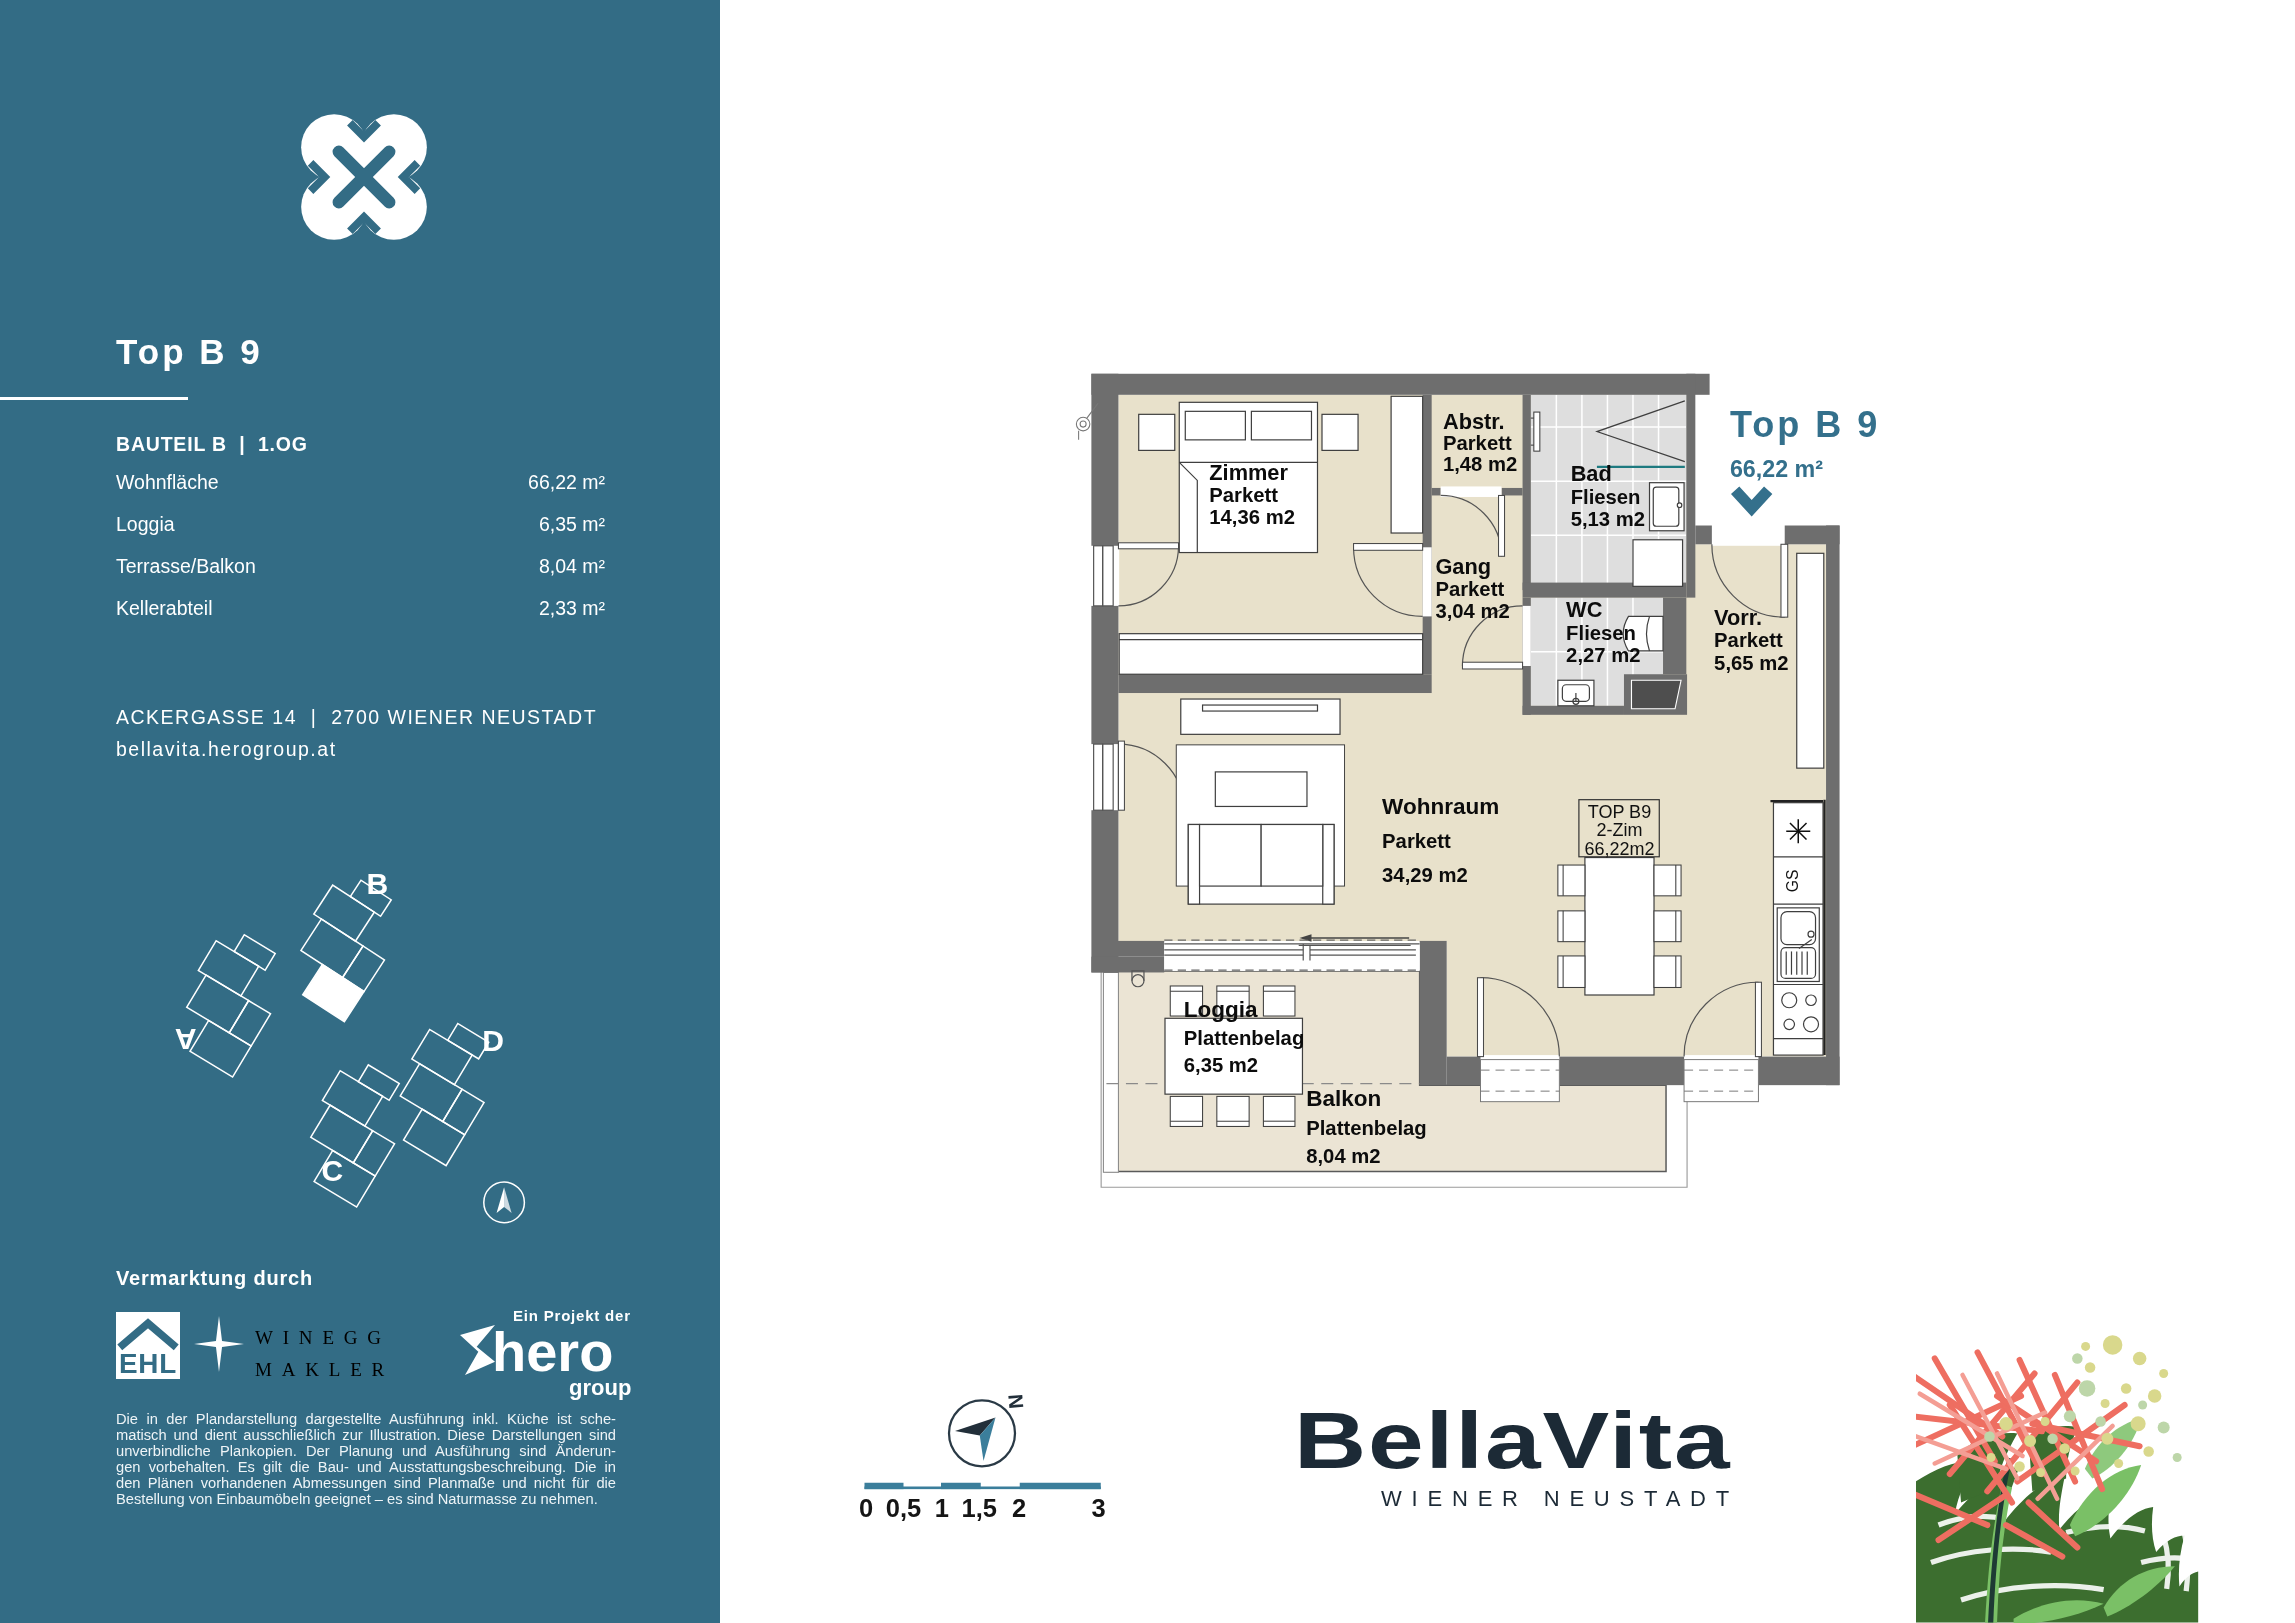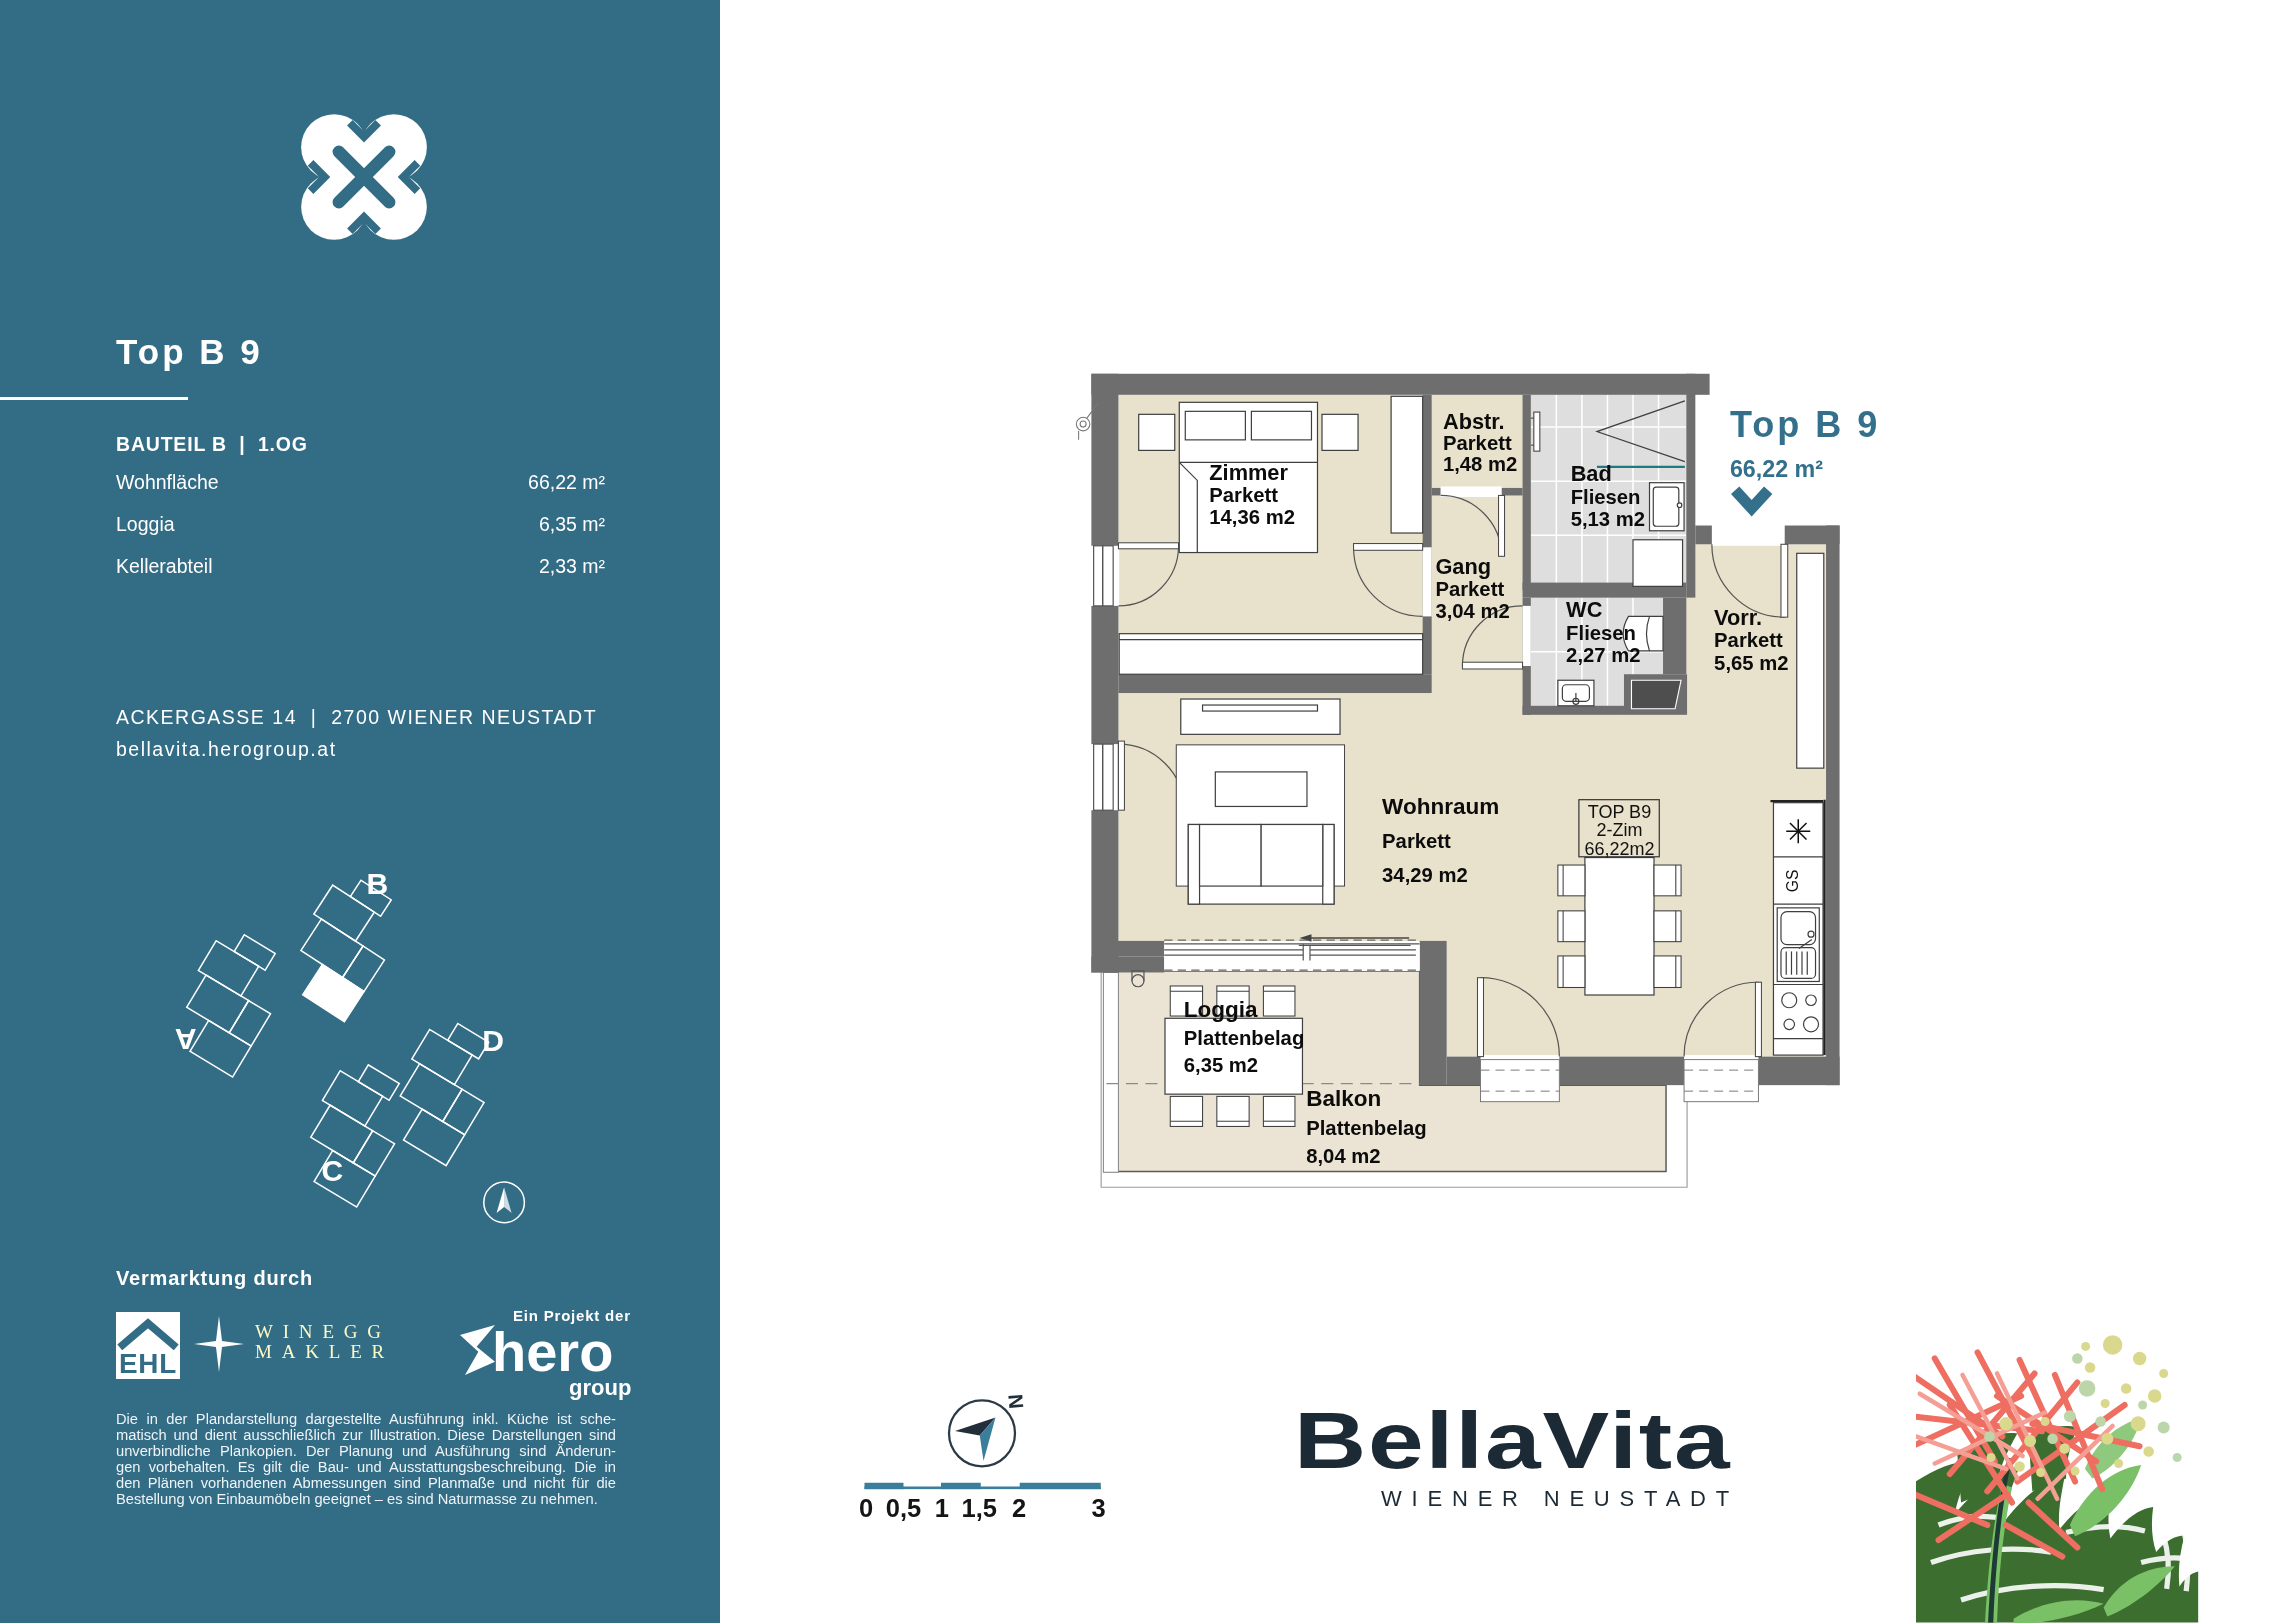--- a/index.html
+++ b/index.html
@@ -35,20 +35,21 @@
 
   <div class="abs" style="left:116px;top:332px;font-size:35px;font-weight:bold;letter-spacing:3px;color:#fff;">Top B 9</div>
 
   <div class="abs" style="left:0;top:397px;width:188px;height:3px;background:#fff;"></div>
 
   <div class="abs" style="left:116px;top:433px;font-size:19.5px;font-weight:bold;letter-spacing:0.8px;">BAUTEIL B&nbsp; |&nbsp; 1.OG</div>
 
   <div class="abs" style="left:116px;top:461px;width:489px;font-size:19.5px;line-height:42px;">
     <div>Wohnfläche<span style="float:right">66,22 m²</span></div>
     <div>Loggia<span style="float:right">6,35 m²</span></div>
+    <div>Terrasse/Balkon<span style="float:right">8,04 m²</span></div>
     <div>Kellerabteil<span style="float:right">2,33 m²</span></div>
   </div>
 
   <div class="abs" style="left:116px;top:701px;font-size:19.5px;font-weight:normal;line-height:32px;letter-spacing:1.5px;">ACKERGASSE 14&nbsp; |&nbsp; 2700 WIENER NEUSTADT<br>bellavita.herogroup.at</div>
 
   <svg class="abs" style="left:150px;top:849px;" width="421" height="391" viewBox="0 0 560 520">
     <g fill="none" stroke="#ffffff" stroke-width="2">
 
       <g transform="translate(243,48) rotate(33)">
         <rect x="0" y="0" width="66" height="46"></rect>
@@ -104,21 +105,21 @@
   <svg class="abs" style="left:116px;top:1312px;" width="64" height="67" viewBox="0 0 85 89">
     <rect x="0" y="0" width="85" height="89" fill="#ffffff"></rect>
     <path d="M5 47 L42.5 15 L80 47" fill="none" stroke="#336c85" stroke-width="10"></path>
     <text x="42.5" y="81" font-family="Liberation Sans, sans-serif" font-size="37" font-weight="bold" fill="#336c85" text-anchor="middle" letter-spacing="1">EHL</text>
   </svg>
 
   <svg class="abs" style="left:194px;top:1316px;" width="50" height="56" viewBox="0 0 66 74">
     <path d="M33 0 L37 33 L66 37 L37 41 L33 74 L29 41 L0 37 L29 33 Z" fill="#fff"></path>
   </svg>
 
-  <div class="abs" style="left:255px;top:1322px;font-family:'Liberation Serif',serif;font-size:19px;letter-spacing:9.8px;line-height:20px;color:#fef9c3;">WINEGG<br>MAKLER</div>
+  <div class="abs" style="left:255px;top:1322px;font-family:'Liberation Serif',serif;font-size:19px;letter-spacing:9.8px;line-height:32px;color:#000000;">WINEGG<br>MAKLER</div>
 
   <div class="abs" style="left:513px;top:1307px;font-size:15px;font-weight:bold;letter-spacing:0.8px;">Ein Projekt der</div>
 
   <div class="abs" style="left:492px;top:1319px;font-size:56px;font-weight:bold;letter-spacing:0px;">hero</div>
   <svg class="abs" style="left:460px;top:1325px;" width="35" height="50" viewBox="0 0 42 60">
     <path d="M42 0 L0 12 L22 32 L6 60 L42 44 L20 26 Z" fill="#fff"></path>
   </svg>
   <div class="abs" style="left:569px;top:1375px;font-size:22px;font-weight:bold;">group</div>
 
   <div class="abs" style="left:116px;top:1411px;width:500px;font-size:14.7px;line-height:16px;color:#eef4f7;">

